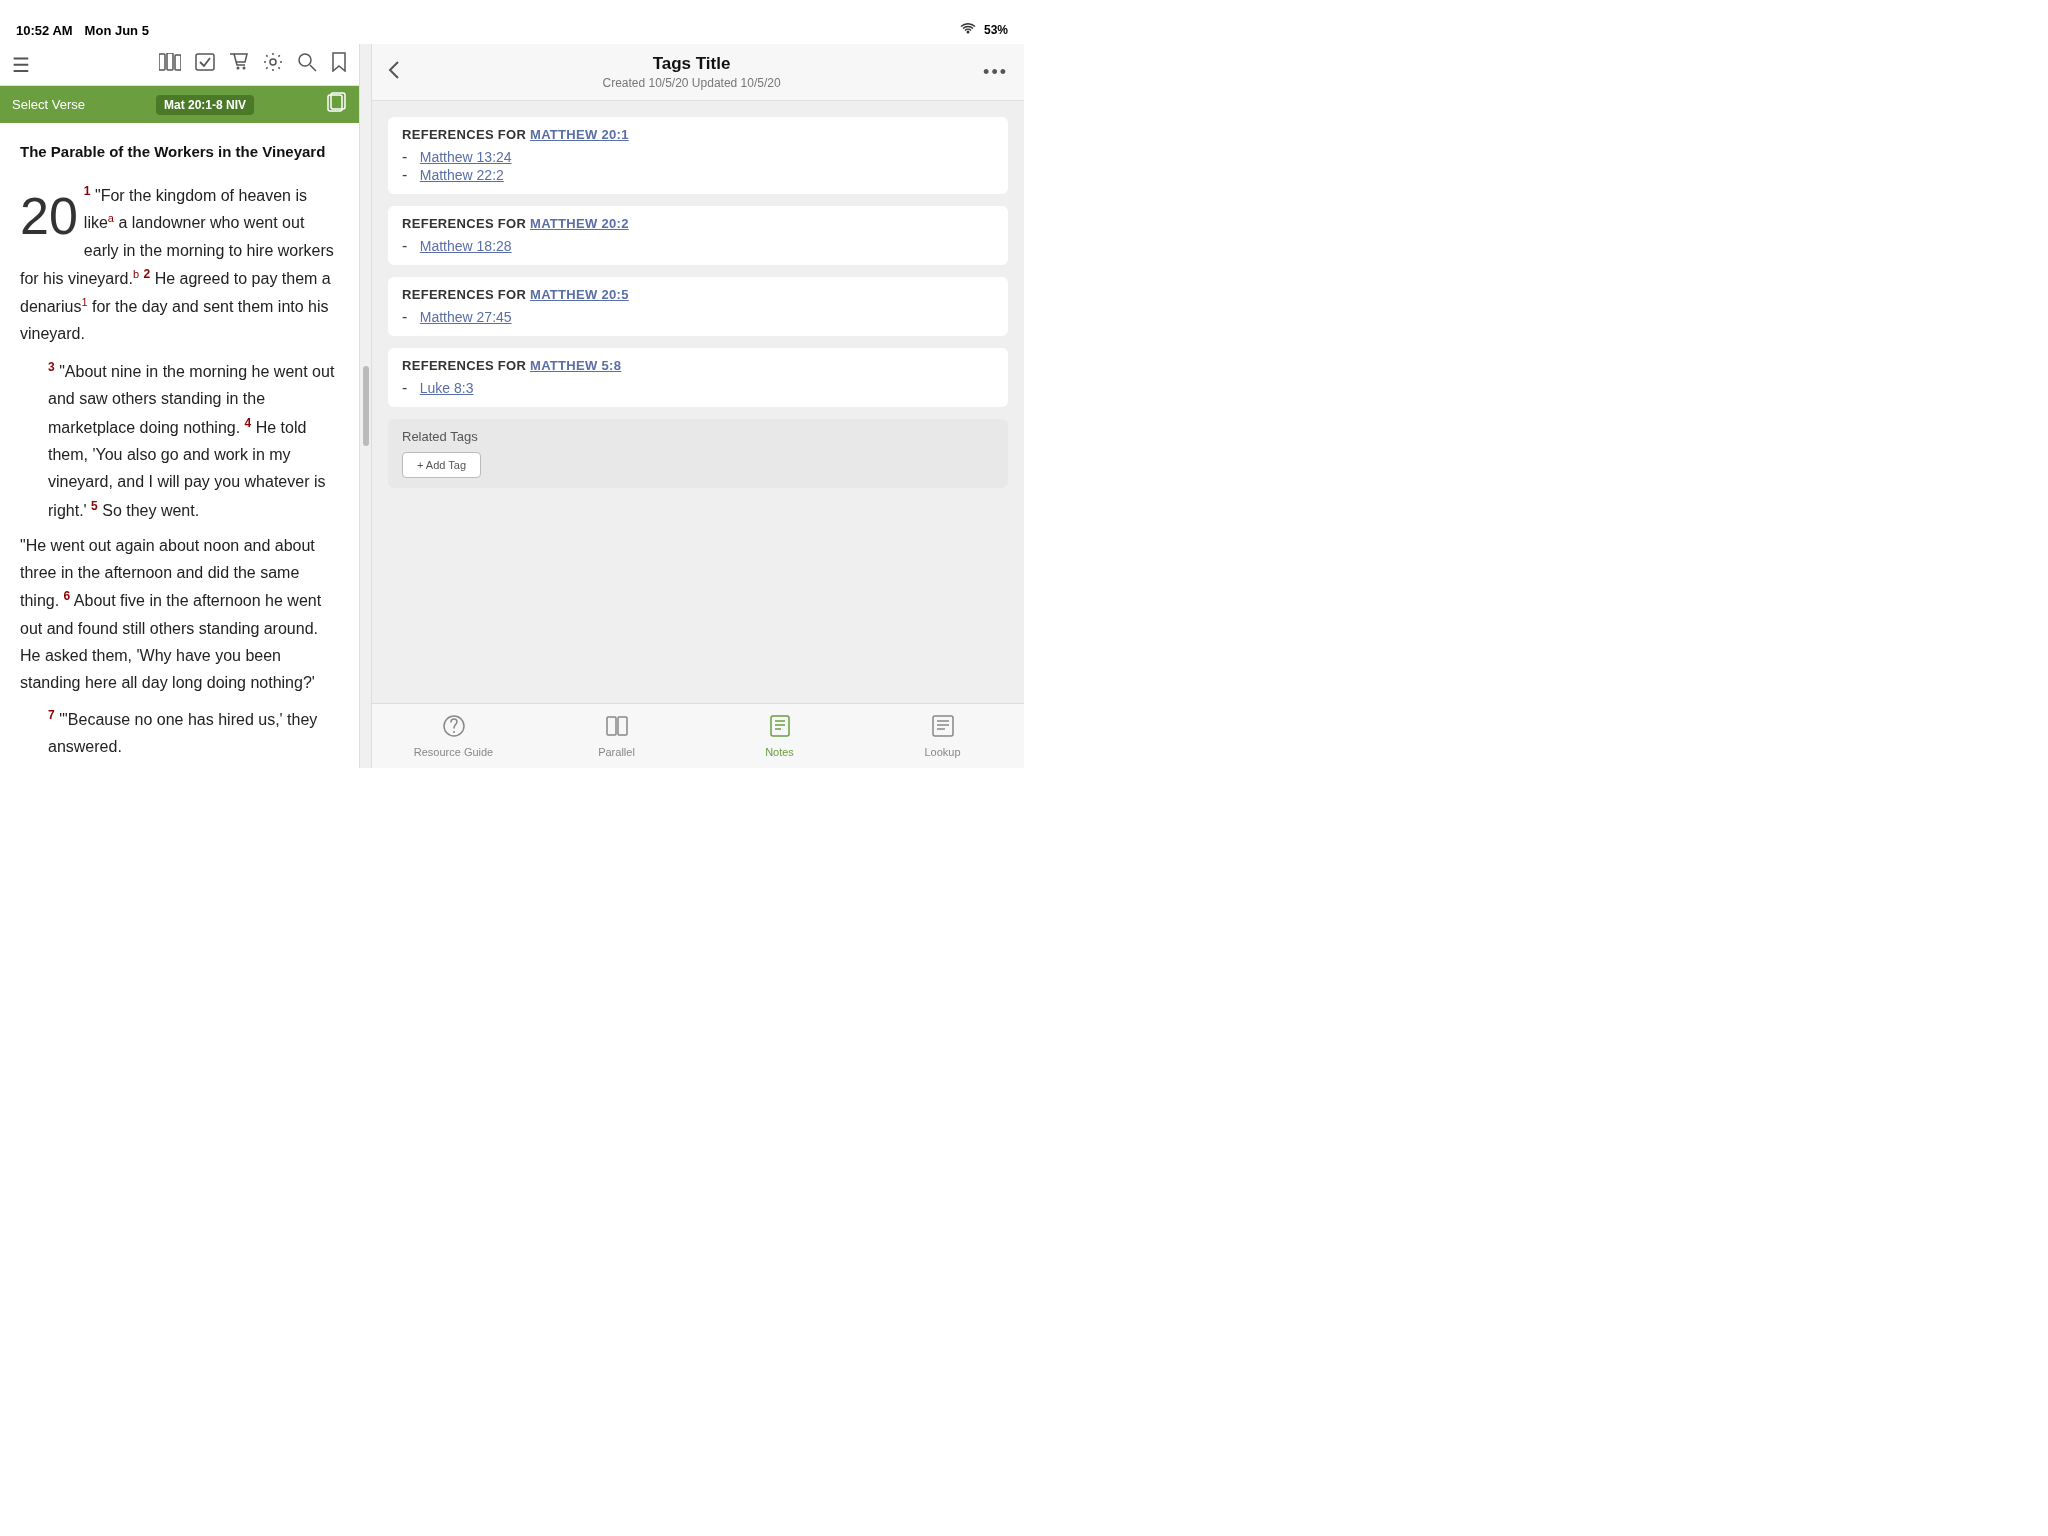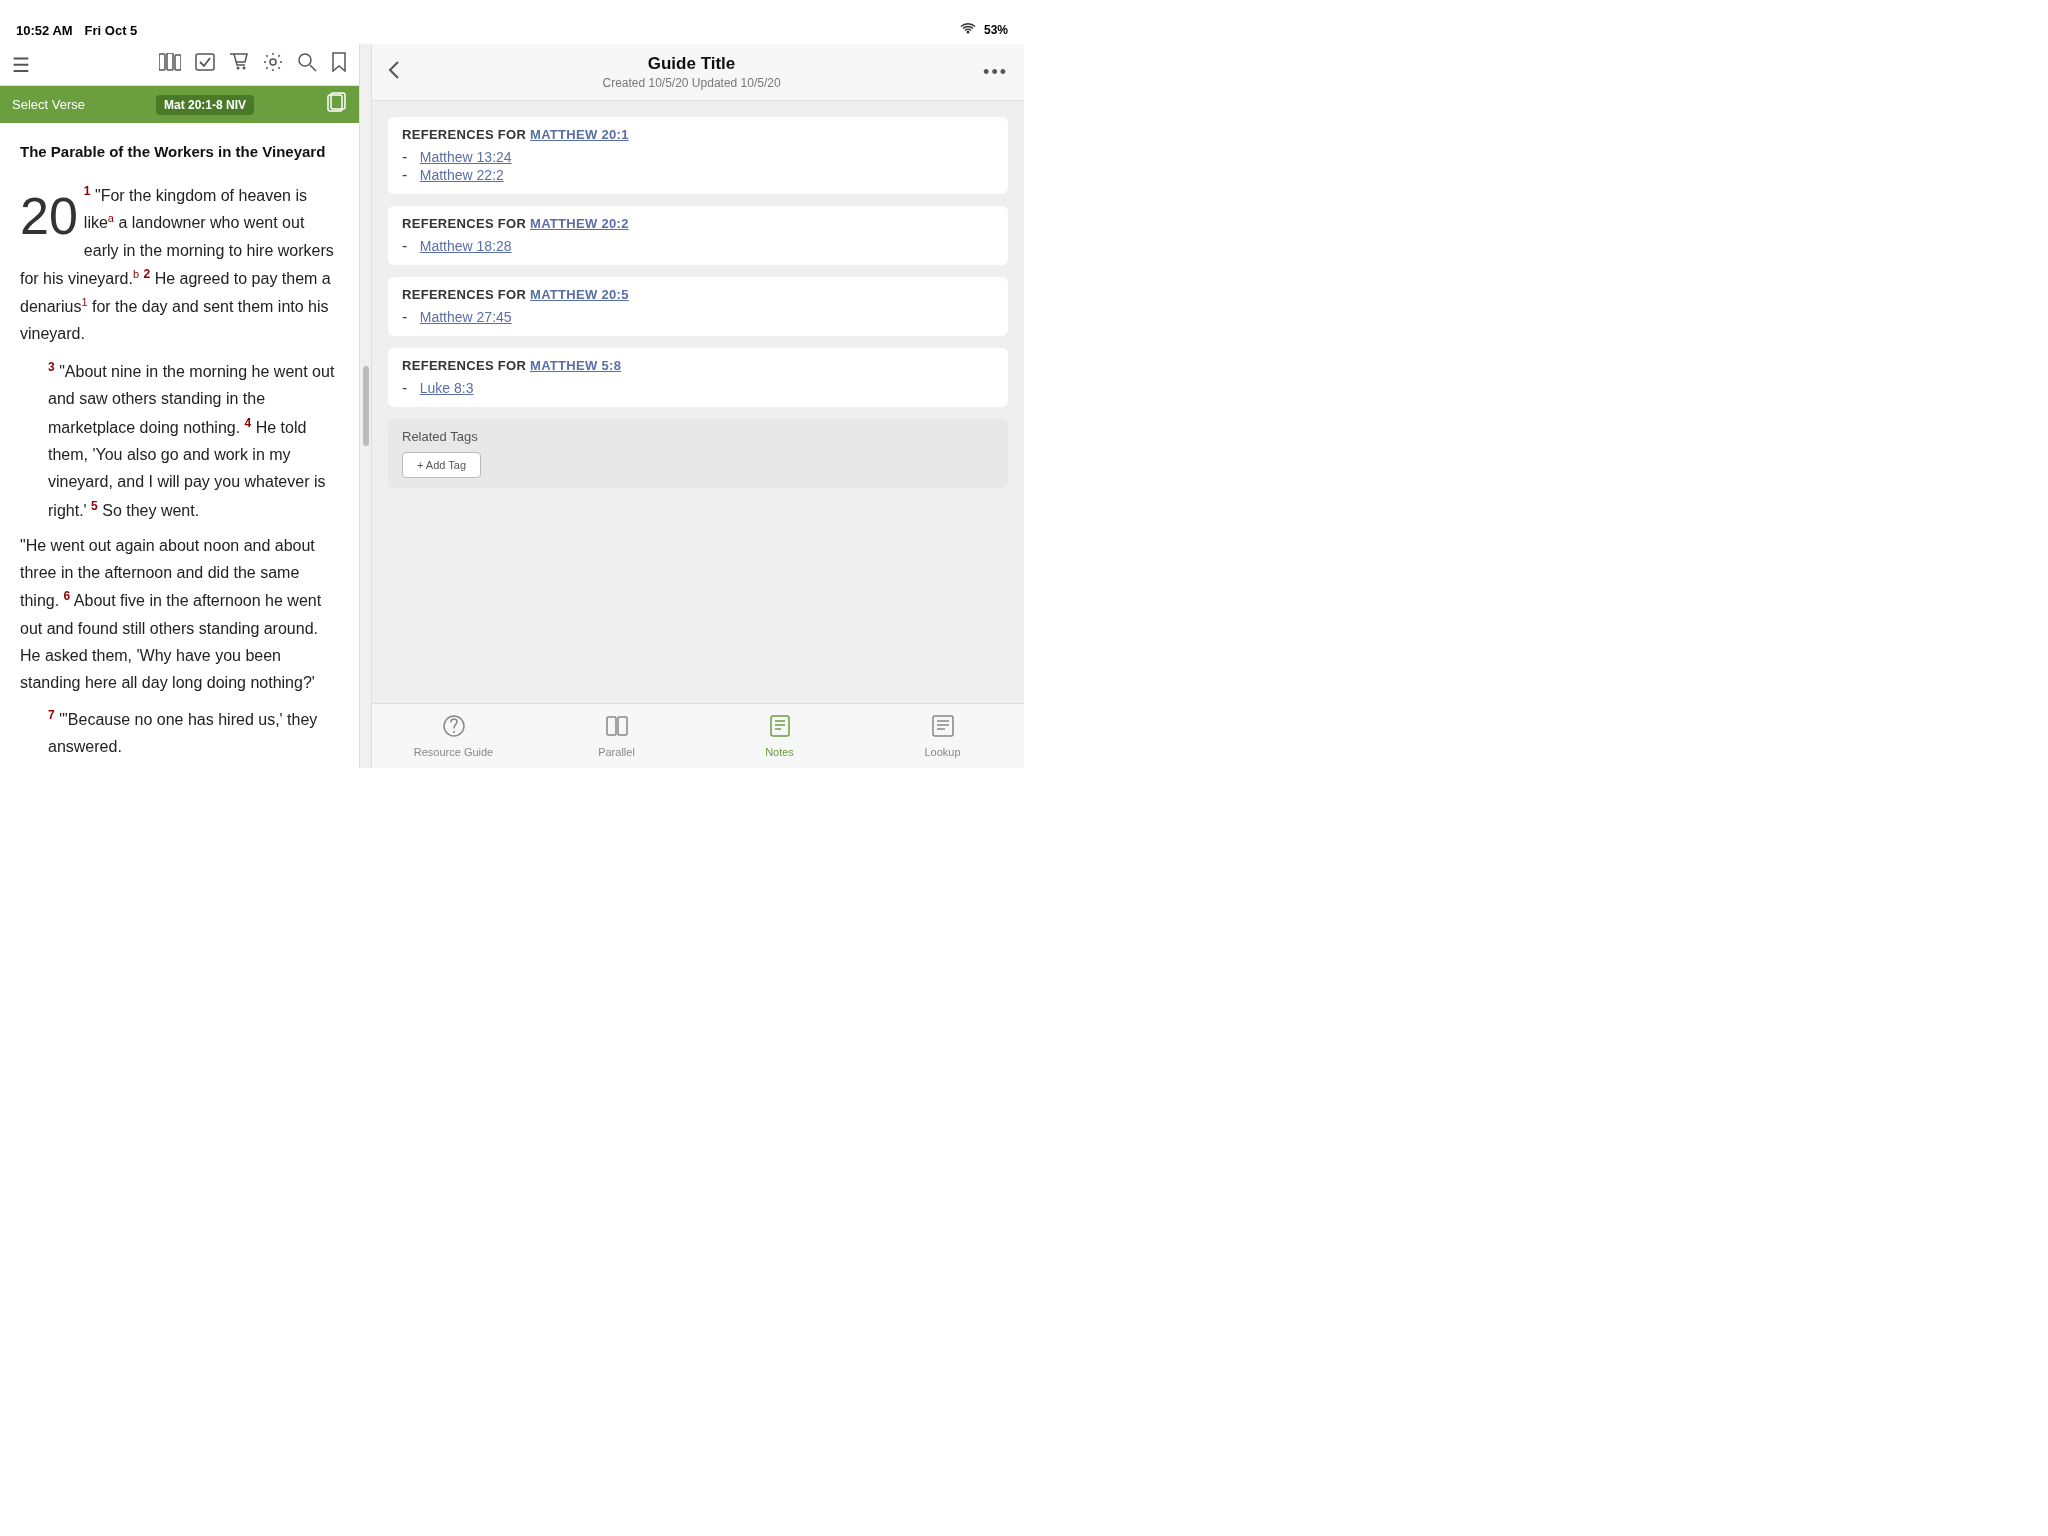--- a/index.html
+++ b/index.html
@@ -88,21 +88,21 @@
     .tab-icon.active { color: #6b9e3f; }
     .tab-label { font-size: 11px; color: #888; margin-top: 2px; }
     .tab-label.active { color: #6b9e3f; }
   </style>
 </head>
 <body>
 
 <div id="status-bar">
   <div id="status-left">
     <span>10:52 AM</span>
-    <span>Fri Oct 5</span>
+    <span>Mon Jun 5</span>
   </div>
   <div id="status-right">
     <span>
       <svg width="16" height="12" viewBox="0 0 16 12">
           <path d="M8 10.5a1.5 1.5 0 110-3 1.5 1.5 0 010 3zm-3.5-3.5a5 5 0 017 0l-1 1a3.5 3.5 0 00-5 0l-1-1zm-2-2a8 8 0 0111 0l-1 1a6.5 6.5 0 00-9 0l-1-1zm-2-2a11 11 0 0115 0l-1 1a9.5 9.5 0 00-13 0l-1-1z" fill="#333"></path>
         </svg>
     </span>
     <span>53%</span>
   </div>
 </div>
@@ -214,21 +214,21 @@
 
   <div id="notes-panel">
 
     <div id="notes-header">
       <span id="notes-back-btn">
         <svg width="12" height="20" viewBox="0 0 12 20">
             <polyline points="10,2 2,10 10,18" fill="none" stroke="#555" stroke-width="2"></polyline>
           </svg>
       </span>
       <div id="notes-title-block">
-        <span id="notes-title">Guide Title</span>
+        <span id="notes-title">Tags Title</span>
         <span id="notes-date">Created 10/5/20 Updated 10/5/20</span>
       </div>
       <span id="notes-more-btn" style="font-size:18px; color:#555; cursor:pointer; letter-spacing:2px;">•••</span>
     </div>
 
     <div id="notes-content">
 
       <div class="reference-block">
         <div class="ref-header">
           REFERENCES FOR <a style="color:#5a6ea8; text-decoration:underline; cursor:pointer;">MATTHEW 20:1</a>

